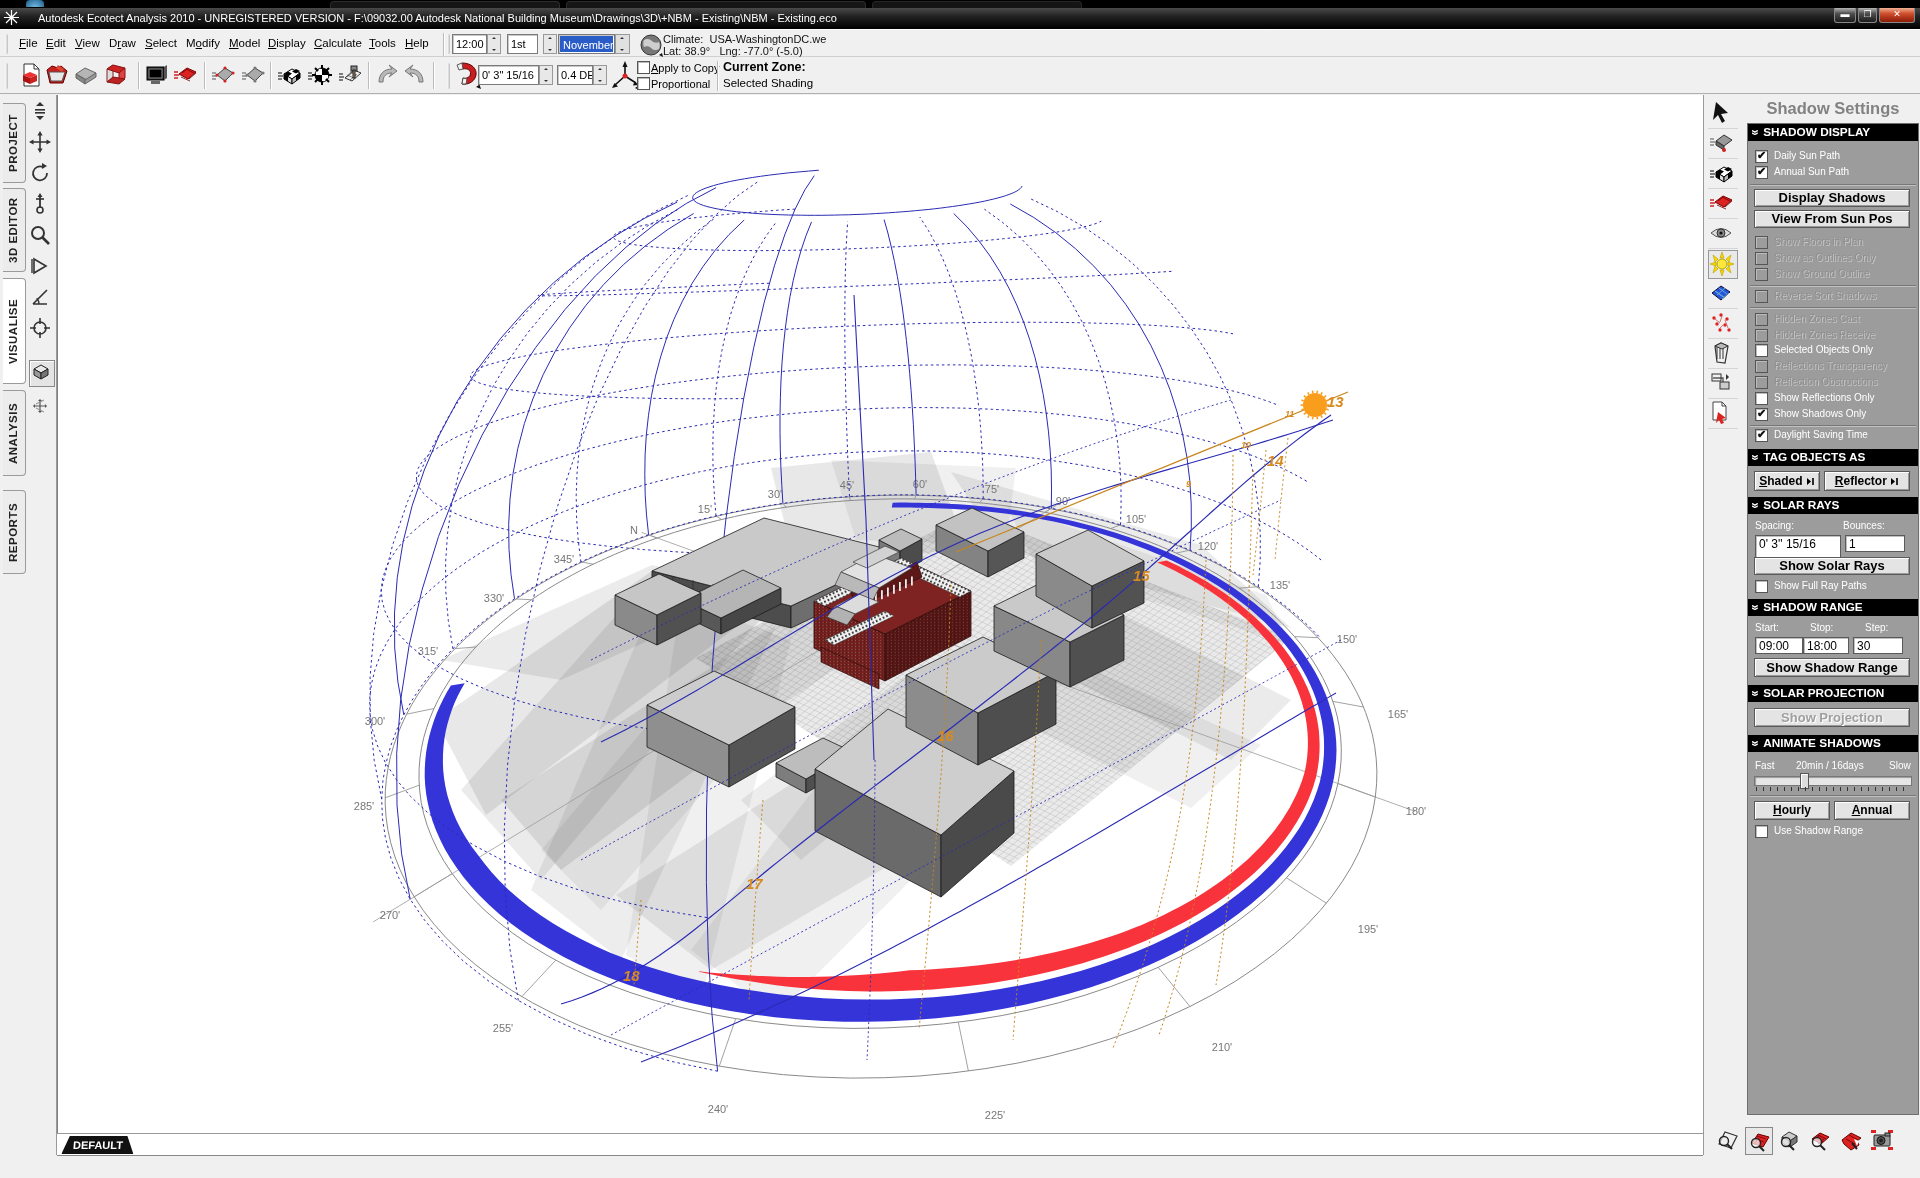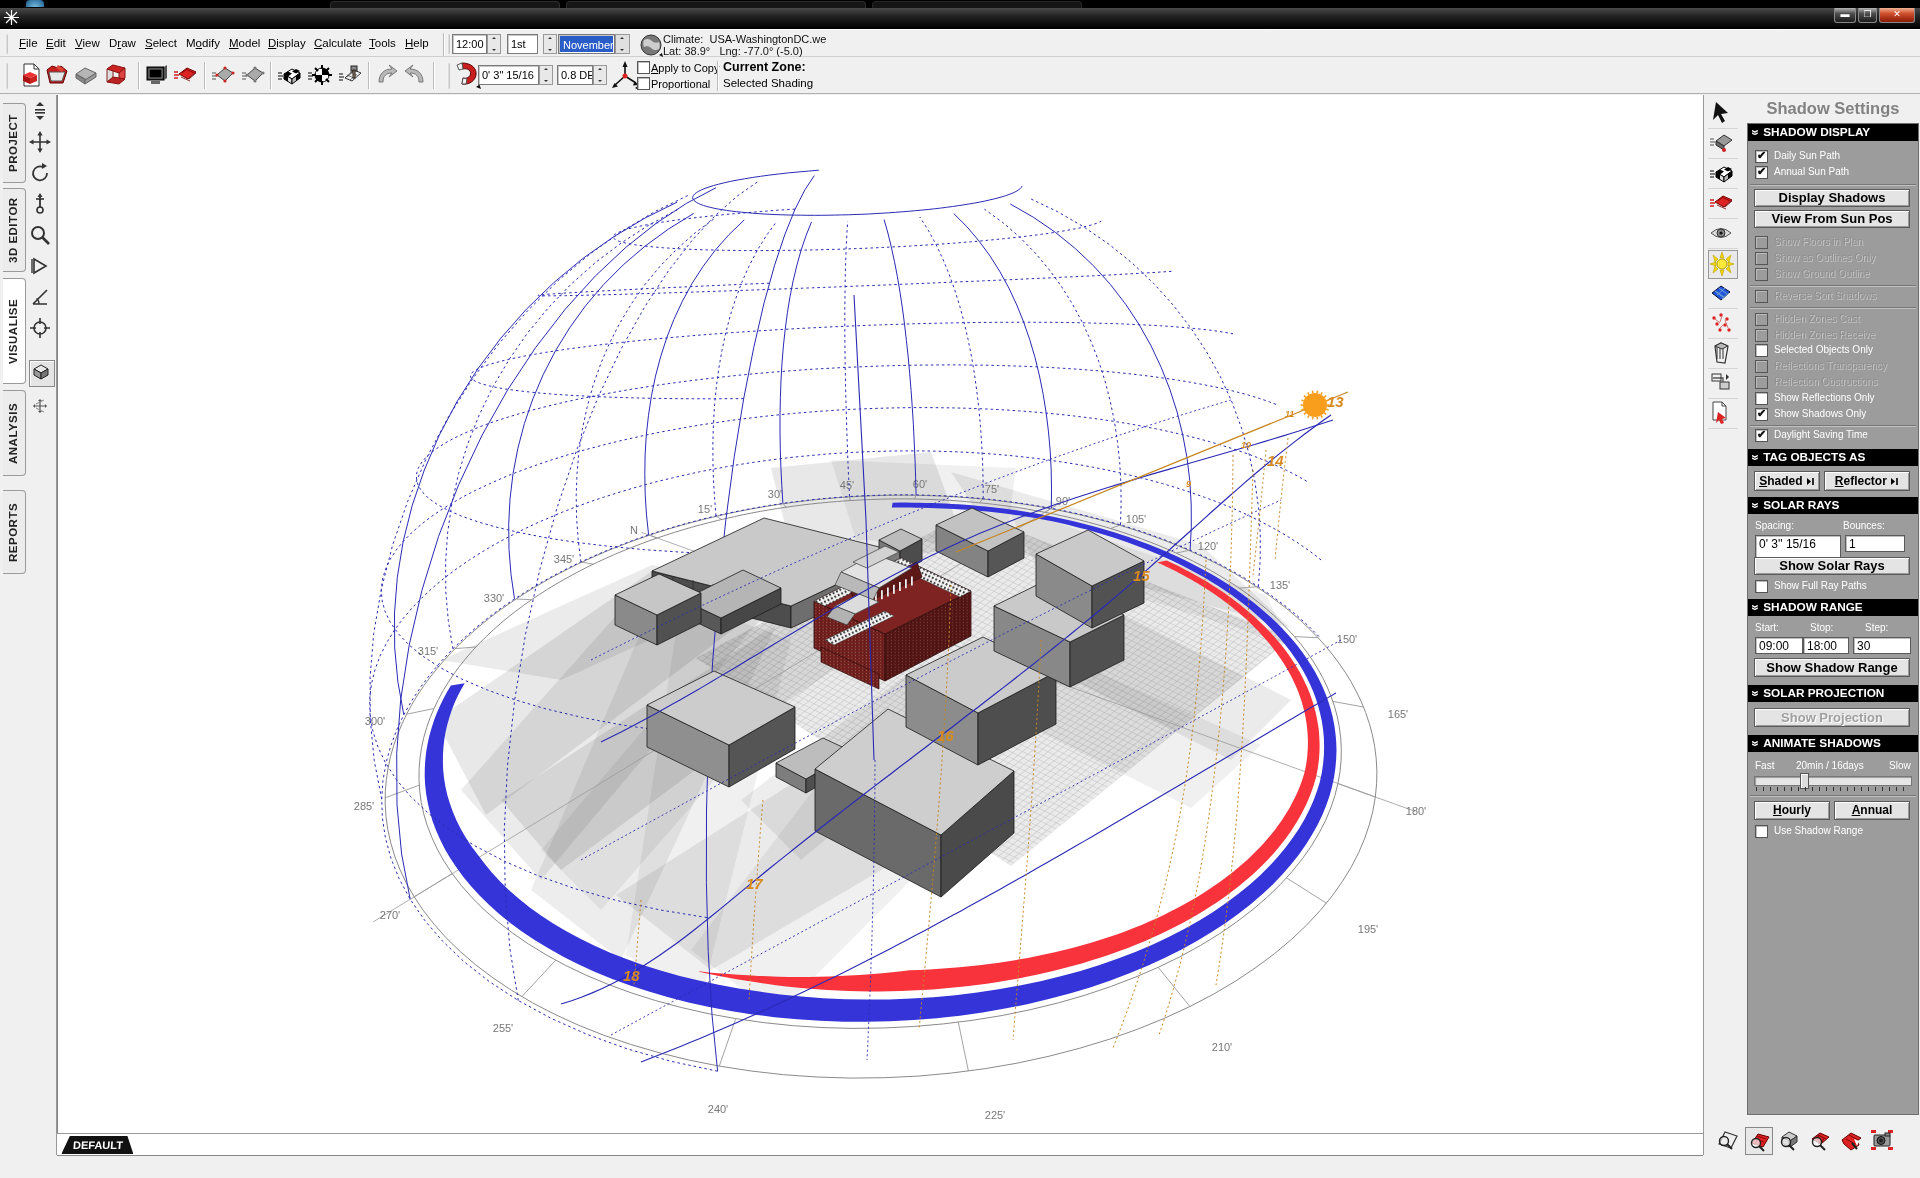--- a/index.html
+++ b/index.html
@@ -58,20 +58,21 @@
       <div style="position:absolute;left:566px;top:1px;width:300px;height:7px;background:#161616;border:1px solid #2c2c2c;border-bottom:none;border-radius:4px 4px 0 0"></div>
       <div style="position:absolute;left:872px;top:1px;width:210px;height:7px;background:#141414;border:1px solid #262626;border-bottom:none;border-radius:4px 4px 0 0"></div>
     </div>
     <div class="abs" id="titlebar">
       <svg style="position:absolute;left:3px;top:1px" width="17" height="17" viewBox="0 0 17 17">
         <g stroke="#fff" stroke-width="1.2">
           <path d="M8.5 1v15M1 8.5h15M3 3l11 11M14 3L3 14"></path>
         </g>
         <circle cx="8.5" cy="8.5" r="2" fill="#fff"></circle>
       </svg>
+      <span id="titletext">Autodesk Ecotect Analysis 2010 - UNREGISTERED VERSION - F:\09032.00 Autodesk National Building Museum\Drawings\3D\+NBM - Existing\NBM - Existing.eco</span>
       <div class="winbtn" style="left:1834px;width:22px;background:linear-gradient(#b5b5b5,#4e4e4e 40%,#1c1c1c)">▬</div>
       <div class="winbtn" style="left:1858px;width:19px;background:linear-gradient(#b5b5b5,#4e4e4e 40%,#1c1c1c)">❐</div>
       <div class="winbtn" style="left:1879px;width:36px;background:linear-gradient(#f0b092,#cf4f2e 40%,#8a1a05)">✕</div>
     </div>
     <div class="abs" id="menubar">
       <div class="grip" style="left:5px;top:4px;height:20px"></div>
       <div class="menuitem" style="left:19px"><u>F</u>ile</div>
       <div class="menuitem" style="left:46px"><u>E</u>dit</div>
       <div class="menuitem" style="left:75px"><u>V</u>iew</div>
       <div class="menuitem" style="left:109px">D<u>r</u>aw</div>
@@ -194,21 +195,21 @@
       <div class="tsep" style="left:433px;top:5px;height:27px"></div>
       <div class="grip" style="left:447px;top:6px;height:26px"></div>
       <div style="position:absolute;left:452px;top:4px"><svg width="30" height="30" viewBox="0 0 30 30">
           <path d="M10 2 C20 2 25 8 24 14 C23 20 17 24 10 23 L11 17 C15 18 18 16 18.5 13 C19 9 15 7 11 8 Z" fill="#c81e1e" stroke="#5a0808"></path>
           <path d="M10 2 L11 8 L7 9 L5 4 Z" fill="#f2f2f2" stroke="#555"></path>
           <path d="M10 23l1-6 4 1-1 5z" fill="#f2f2f2" stroke="#555"></path>
           <path d="M24 26l5 2-1.5-4.5z" fill="#111"></path>
         </svg></div>
       <div class="field" style="left:478px;top:8px;width:61px;height:20px">0' 3" 15/16</div>
       <div class="spin" style="left:539px;top:8px;height:20px"></div>
-      <div class="field" style="left:557px;top:8px;width:36px;height:20px">0.8 DE</div>
+      <div class="field" style="left:557px;top:8px;width:36px;height:20px">0.4 DE</div>
       <div class="spin" style="left:593px;top:8px;height:20px"></div>
       <div style="position:absolute;left:610px;top:4px"><svg width="30" height="30" viewBox="0 0 30 30">
           <g stroke="#111" stroke-width="1.6">
             <path d="M15 15L15 3M15 15L5 24M15 15L26 22"></path>
           </g>
           <path d="M15 0l-2.5 6h5z" fill="#111"></path>
           <path d="M2 27l6-1.5-3.5-3.5z" fill="#111"></path>
           <path d="M29 24l-6 0.5 1.5-4z" fill="#111"></path>
           <circle cx="15" cy="15" r="2.5" fill="#d22"></circle>
           <path d="M25 27l4 2-1-4z" fill="#111"></path>
@@ -641,21 +642,21 @@
           <div class="pfield" style="left:97px;top:411px;width:60px;height:17px">1</div>
           <div class="pbtn" style="left:6px;top:433px;width:156px;height:18px;line-height:16px;font-size:13px">Show Solar Rays</div>
           <div class="cb" style="left:7px;top:456px"></div>
           <div class="plabel" style="left:26px;top:456px">Show Full Ray Paths</div>
           <div class="secbar" style="top:475px"><span class="chev">»</span>SHADOW RANGE</div>
           <div class="plabel" style="left:7px;top:498px">Start:</div>
           <div class="plabel" style="left:62px;top:498px">Stop:</div>
           <div class="plabel" style="left:117px;top:498px">Step:</div>
           <div class="pfield" style="left:7px;top:513px;width:48px;height:17px">09:00</div>
           <div class="pfield" style="left:55px;top:513px;width:46px;height:17px">18:00</div>
-          <div class="pfield" style="left:105px;top:513px;width:58px;height:17px">30</div>
+          <div class="pfield" style="left:105px;top:513px;width:50px;height:17px">30</div>
           <div class="pbtn" style="left:6px;top:534px;width:156px;height:19px;line-height:17px;font-size:13px">Show Shadow Range</div>
           <div class="secbar" style="top:561px"><span class="chev">»</span>SOLAR PROJECTION</div>
           <div class="pbtn dis" style="left:6px;top:584px;width:156px;height:19px;line-height:17px;font-size:13px">Show Projection</div>
           <div class="secbar" style="top:611px"><span class="chev">»</span>ANIMATE SHADOWS</div>
           <div class="plabel" style="left:7px;top:636px">Fast</div>
           <div class="plabel" style="left:48px;top:636px">20min / 16days</div>
           <div class="plabel" style="left:141px;top:636px">Slow</div>
           <div style="position:absolute;left:6px;top:652px;width:158px;height:10px;background:#e6e6e6;border:1px solid #777;box-shadow:inset 1px 1px 1px #999"></div>
           <div style="position:absolute;left:52px;top:649px;width:9px;height:16px;background:#ddd;border:1px solid #555;box-shadow:inset 1px 1px 0 #fff"></div>
           <div style="position:absolute;left:8px;top:663px;width:1px;height:4px;background:#333"></div>

